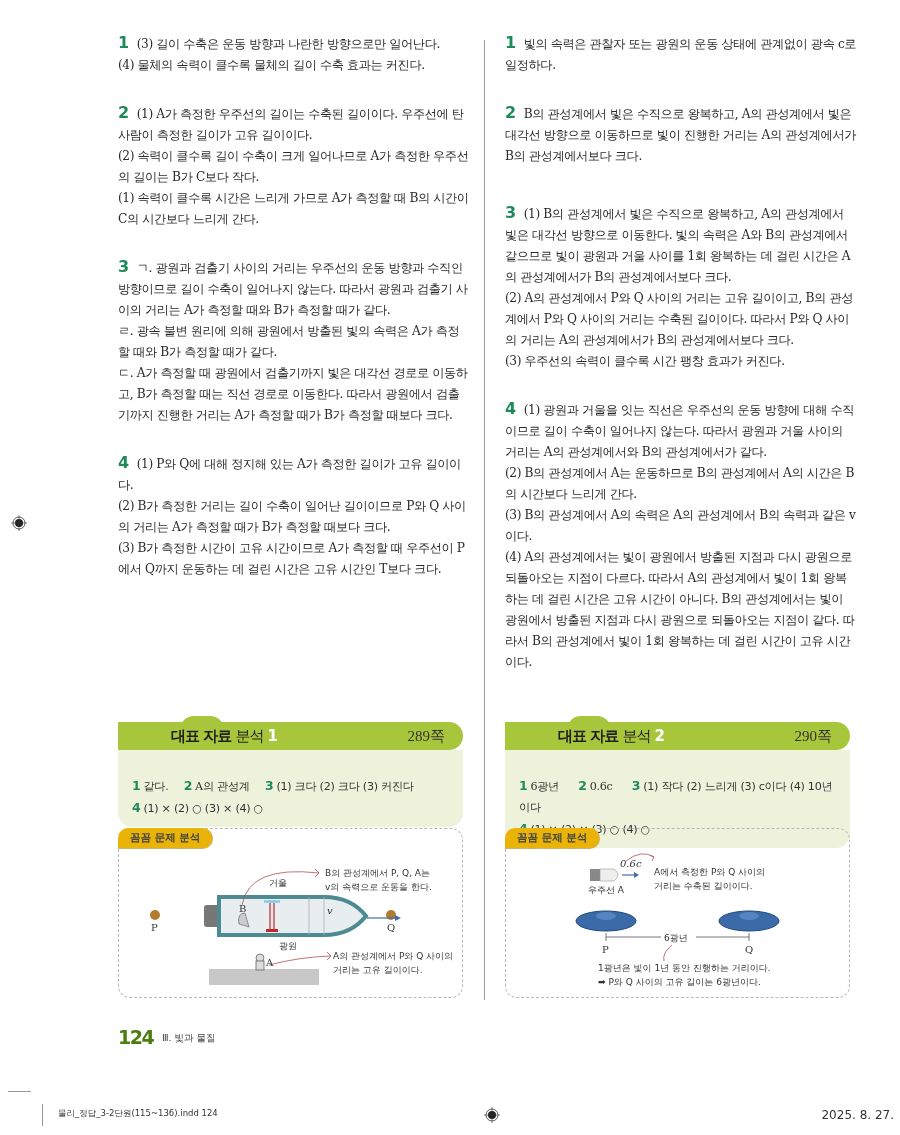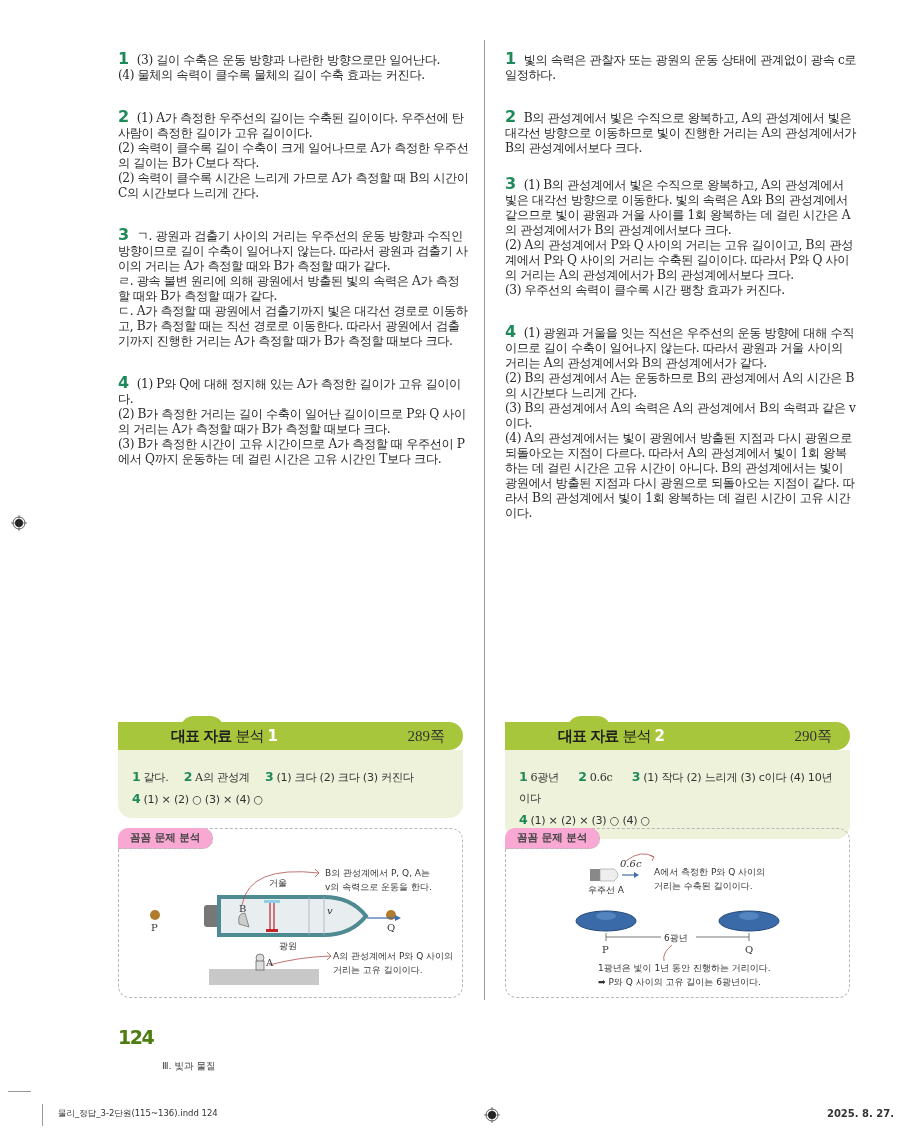--- a/index.html
+++ b/index.html
@@ -1,88 +1,88 @@
 <!DOCTYPE html>
 <html><head>
 <meta charset="utf-8">
 <style>
   * { box-sizing: border-box; margin: 0; padding: 0; }
   html, body { width: 900px; height: 1135px; background: #ffffff; overflow: hidden; }
   body { position: relative; font-family: "DejaVu Serif", "Liberation Serif", serif; color: #2a2a2a; }
 
-  .col { position: absolute; top: 51px; width: 352px; font-size: 12.2px; line-height: 15px; letter-spacing: -0.4px; }
+  .col { position: absolute; top: 32px; width: 352px; font-size: 12.2px; line-height: 21px; letter-spacing: -0.4px; }
   .col-left { left: 118px; }
   .col-right { left: 505px; }
   .divider { position: absolute; left: 484px; top: 40px; width: 1px; height: 960px; background: #9a9a9a; }
 
   .q { margin-bottom: 24px; }
   .q p { margin: 0; }
   .qnum { font-family: "DejaVu Sans", sans-serif; font-weight: bold; color: #1e8a5a; font-size: 16px; margin-right: 8px; }
 
   .summary { position: absolute; width: 345px; }
   .summary-left { left: 118px; top: 722px; }
   .summary-right { left: 505px; top: 722px; }
   .sum-head { position: relative; height: 28px; background: #a7c63c; border-radius: 0 14px 14px 0; display: flex; align-items: center; justify-content: space-between; padding: 0 18px 0 14px; }
   .sum-head::before { content: ""; position: absolute; left: 62px; top: -6px; width: 44px; height: 14px; background: #a7c63c; border-radius: 22px 22px 0 0; }
   .sum-title { position: relative; font-family: "DejaVu Sans", sans-serif; font-weight: bold; font-size: 15px; color: #1e1e1e; letter-spacing: -1px; padding-left: 39px; }
   .sum-title .sub { font-weight: normal; }
   .sum-title .num { color: #ffffff; margin-left: 4px; }
   .sum-page { font-family: Liberation Serif, serif; font-size: 15px; color: #333; }
-  .sum-body { background: #eef2da; border-radius: 0 0 14px 14px; padding: 16px 14px 8px 14px; font-family: "DejaVu Sans", sans-serif; font-size: 11.2px; line-height: 21px; color: #333; letter-spacing: -0.3px; }
+  .sum-body { background: #eef2da; border-radius: 0 0 14px 14px; padding: 25px 14px 8px 14px; font-family: "DejaVu Sans", sans-serif; font-size: 11.2px; line-height: 21px; color: #333; letter-spacing: -0.3px; }
   .sum-body .n { color: #1e8a5a; font-weight: bold; font-size: 12.5px; margin-right: 3px; }
   .sum-body .gap { display: inline-block; width: 12px; }
 
   .analysis { position: absolute; width: 345px; height: 170px; border: 1px dashed #b8b8b8; border-radius: 12px; }
   .analysis-left { left: 118px; top: 828px; }
   .analysis-right { left: 505px; top: 828px; }
-  .an-tab { position: absolute; left: -1px; top: -1px; padding: 3px 12px; border: 1px dashed #b8b8b8; border-radius: 10px 10px 10px 0; border-top: none; border-left: none; background: #f9a8d4; font-family: "DejaVu Sans", sans-serif; font-weight: bold; font-size: 10.5px; color: #444; }
+  .an-tab { position: absolute; left: -1px; top: -1px; padding: 3px 12px; border: 1px dashed #b8b8b8; border-radius: 10px 10px 10px 0; border-top: none; border-left: none; background: #eab308; font-family: "DejaVu Sans", sans-serif; font-weight: bold; font-size: 10.5px; color: #444; }
   .an-svg { position: absolute; left: 0; top: 0; }
   .lbl { font-family: "DejaVu Sans", sans-serif; font-size: 9px; fill: #333; }
   .lbl-serif { font-family: "DejaVu Serif", serif; font-size: 10px; fill: #333; }
 
   .footer-pagenum { position: absolute; left: 118px; top: 1026px; font-family: "DejaVu Sans", sans-serif; font-weight: bold; font-size: 19px; color: #4d7c0f; letter-spacing: -1.5px; }
-  .footer-section { position: absolute; left: 162px; top: 1060px; font-family: "DejaVu Sans", sans-serif; font-size: 9.5px; color: #444; }
+  .footer-section { position: absolute; left: 162px; top: 1032px; font-family: "DejaVu Sans", sans-serif; font-size: 9.5px; color: #444; }
   .trim-line { position: absolute; left: 8px; top: 1091px; width: 23px; height: 1px; background: #999; }
   .trim-vert { position: absolute; left: 42px; top: 1104px; width: 1px; height: 22px; background: #999; }
   .slug-file { position: absolute; left: 58px; top: 1108px; font-family: "DejaVu Sans", sans-serif; font-size: 8.5px; color: #333; text-align: right; }
-  .slug-date { position: absolute; right: 6px; top: 1108px; font-family: "DejaVu Sans", sans-serif; font-size: 10px; color: #333; font-weight: bold; }
+  .slug-date { position: absolute; right: 6px; top: 1108px; font-family: "DejaVu Sans", sans-serif; font-size: 12px; color: #333; }
   .reg { position: absolute; width: 16px; height: 16px; }
 </style>
 </head>
 <body>
 
 <div class="col col-left">
   <div class="q" style="margin-bottom:26px">
     <p><span class="qnum">1</span><span>(3) 길이 수축은 운동 방향과 나란한 방향으로만 일어난다.</span></p>
     <p>(4) 물체의 속력이 클수록 물체의 길이 수축 효과는 커진다.</p>
   </div>
   <div class="q" style="margin-bottom:26px">
     <p><span class="qnum">2</span><span>(1) A가 측정한 우주선의 길이는 수축된 길이이다. 우주선에 탄 사람이 측정한 길이가 고유 길이이다.</span></p>
     <p>(2) 속력이 클수록 길이 수축이 크게 일어나므로 A가 측정한 우주선의 길이는 B가 C보다 작다.</p>
-    <p>(2) 속력이 클수록 시간은 느리게 가므로 A가 측정할 때 B의 시간이 C의 시간보다 느리게 간다.</p>
+    <p>(1) 속력이 클수록 시간은 느리게 가므로 A가 측정할 때 B의 시간이 C의 시간보다 느리게 간다.</p>
   </div>
   <div class="q" style="margin-bottom:26px">
     <p><span class="qnum">3</span><span>ㄱ. 광원과 검출기 사이의 거리는 우주선의 운동 방향과 수직인 방향이므로 길이 수축이 일어나지 않는다. 따라서 광원과 검출기 사이의 거리는 A가 측정할 때와 B가 측정할 때가 같다.</span></p>
     <p>ㄹ. 광속 불변 원리에 의해 광원에서 방출된 빛의 속력은 A가 측정할 때와 B가 측정할 때가 같다.</p>
     <p>ㄷ. A가 측정할 때 광원에서 검출기까지 빛은 대각선 경로로 이동하고, B가 측정할 때는 직선 경로로 이동한다. 따라서 광원에서 검출기까지 진행한 거리는 A가 측정할 때가 B가 측정할 때보다 크다.</p>
   </div>
   <div class="q">
     <p><span class="qnum">4</span><span>(1) P와 Q에 대해 정지해 있는 A가 측정한 길이가 고유 길이이다.</span></p>
     <p>(2) B가 측정한 거리는 길이 수축이 일어난 길이이므로 P와 Q 사이의 거리는 A가 측정할 때가 B가 측정할 때보다 크다.</p>
     <p>(3) B가 측정한 시간이 고유 시간이므로 A가 측정할 때 우주선이 P에서 Q까지 운동하는 데 걸린 시간은 고유 시간인 T보다 크다.</p>
   </div>
 </div>
 
 <div class="divider"></div>
 
 <div class="col col-right">
   <div class="q" style="margin-bottom:26px">
     <p><span class="qnum">1</span><span>빛의 속력은 관찰자 또는 광원의 운동 상태에 관계없이 광속 c로 일정하다.</span></p>
   </div>
-  <div class="q" style="margin-bottom:20px">
+  <div class="q" style="margin-bottom:35px">
     <p><span class="qnum">2</span><span>B의 관성계에서 빛은 수직으로 왕복하고, A의 관성계에서 빛은 대각선 방향으로 이동하므로 빛이 진행한 거리는 A의 관성계에서가 B의 관성계에서보다 크다.</span></p>
   </div>
   <div class="q" style="margin-bottom:26px">
     <p><span class="qnum">3</span><span>(1) B의 관성계에서 빛은 수직으로 왕복하고, A의 관성계에서 빛은 대각선 방향으로 이동한다. 빛의 속력은 A와 B의 관성계에서 같으므로 빛이 광원과 거울 사이를 1회 왕복하는 데 걸린 시간은 A의 관성계에서가 B의 관성계에서보다 크다.</span></p>
     <p>(2) A의 관성계에서 P와 Q 사이의 거리는 고유 길이이고, B의 관성계에서 P와 Q 사이의 거리는 수축된 길이이다. 따라서 P와 Q 사이의 거리는 A의 관성계에서가 B의 관성계에서보다 크다.</p>
     <p>(3) 우주선의 속력이 클수록 시간 팽창 효과가 커진다.</p>
   </div>
   <div class="q">
     <p><span class="qnum">4</span><span>(1) 광원과 거울을 잇는 직선은 우주선의 운동 방향에 대해 수직이므로 길이 수축이 일어나지 않는다. 따라서 광원과 거울 사이의 거리는 A의 관성계에서와 B의 관성계에서가 같다.</span></p>
     <p>(2) B의 관성계에서 A는 운동하므로 B의 관성계에서 A의 시간은 B의 시간보다 느리게 간다.</p>

